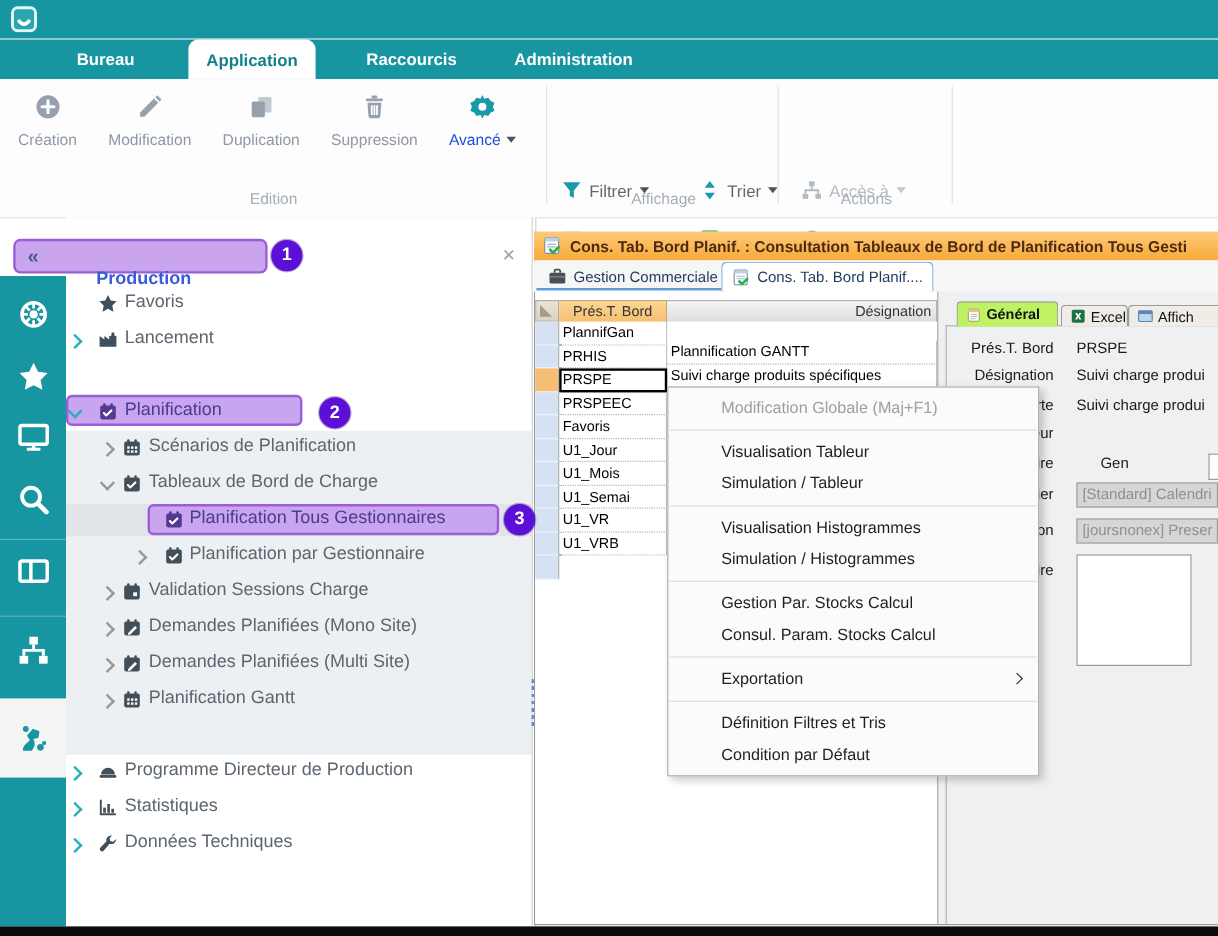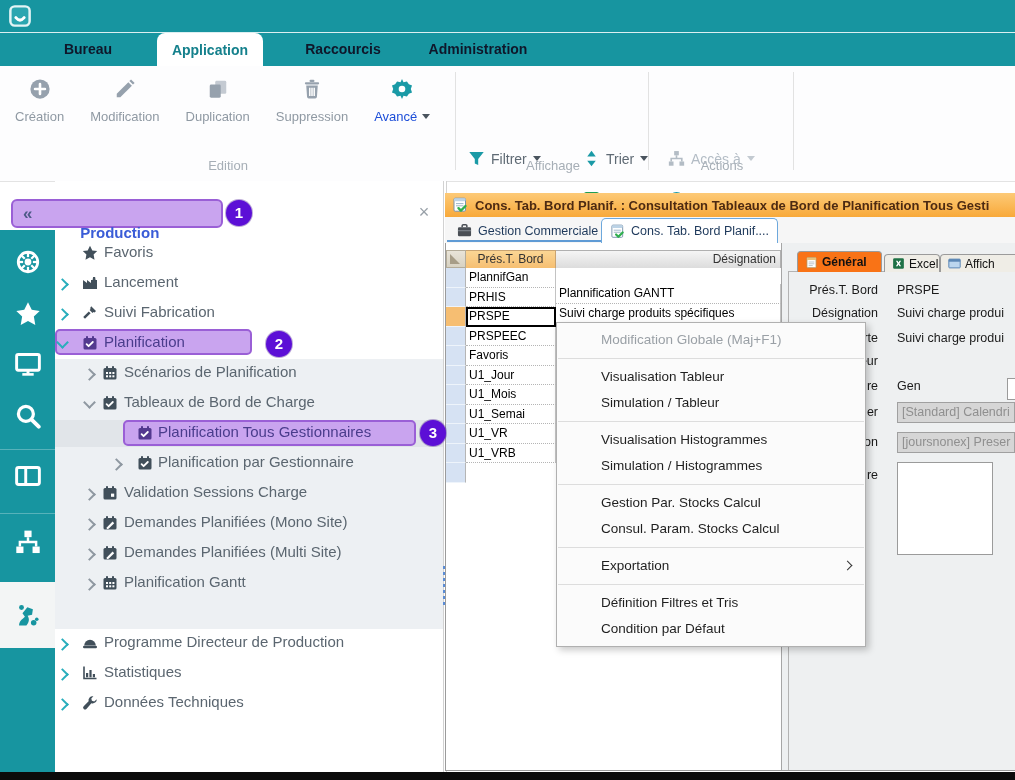--- a/index.html
+++ b/index.html
@@ -3,21 +3,21 @@
 <meta charset="utf-8">
 <style>
   html,body{margin:0;padding:0;background:#fff;}
   #root{position:relative;width:1015px;height:780px;overflow:hidden;background:#fff;
         font-family:"Liberation Sans",sans-serif;-webkit-font-smoothing:antialiased;}
   .abs{position:absolute;}
 
   
   #topband{left:0;top:0;width:1015px;height:66px;background:#1795a0;}
   #hairline{left:0;top:32px;width:1015px;height:1px;background:rgba(255,255,255,.85);}
-  .htab{top:33px;height:33px;line-height:33px;text-align:center;color:#0f172a;
+  .htab{top:33px;height:33px;line-height:33px;text-align:center;color:#ffffff;
         font-size:14px;font-weight:bold;}
   #apptab{left:157px;top:33px;width:106px;height:33px;background:#fff;border-radius:8px 8px 0 0;
         color:#14808c;font-size:14px;font-weight:bold;text-align:center;line-height:34px;}
 
   
   #ribbon{left:0;top:66px;width:1015px;height:115px;background:#fdfdfe;border-bottom:1px solid #e3e3e3;}
   .vsep{top:6px;height:98px;width:0;border-left:1px solid #e2e2e2;}
   .grplbl{top:92px;font-size:13px;color:#a6aeb6;text-align:center;}
   #grpEdition{left:2px;top:8px;width:452px;height:66px;display:flex;align-items:flex-start;}
   .rbtn{display:flex;flex-direction:column;align-items:center;padding:2px 13px 0 13px;cursor:default;}
@@ -98,21 +98,21 @@
          box-shadow:3px 3px 7px rgba(0,0,0,.22);padding:4px 0;}
   .mitem{height:26px;line-height:26px;padding-left:44px;font-size:13.5px;color:#1f1f1f;position:relative;white-space:nowrap;}
   .mitem.dis{color:#9aa0a6;}
   .msep{height:0;border-top:1px solid #ddd;margin:5px 1px;}
   .mitem .sub{position:absolute;right:14px;top:9px;width:6px;height:6px;border-right:1.5px solid #333;border-bottom:1.5px solid #333;transform:rotate(-45deg);}
 
   
   #groupbox{left:788px;top:271px;width:227px;height:499px;border-left:1px solid #b3b3b3;border-top:1px solid #b3b3b3;box-sizing:border-box;}
   .ptab{position:absolute;display:flex;align-items:center;gap:4px;font-size:12px;color:#111;
         border:1px solid #9b9b9b;border-bottom:none;border-radius:4px 4px 0 0;padding:0 7px;box-sizing:border-box;white-space:nowrap;}
-  .ptab.active{background:#f97316;font-weight:bold;height:21px;top:251px;z-index:3;}
+  .ptab.active{background:#bef264;font-weight:bold;height:21px;top:251px;z-index:3;}
   .ptab.idle{background:#efede6;height:18px;top:254px;z-index:1;}
   .flabel{position:absolute;font-size:12.5px;color:#1a1a1a;text-align:right;width:120px;white-space:nowrap;overflow:hidden;}
   .fvalue{position:absolute;left:897px;font-size:12.5px;color:#1a1a1a;white-space:nowrap;}
   .finput{position:absolute;left:897px;width:118px;height:21px;background:#d6d6d6;border:1px solid #a0a0a0;
           box-sizing:border-box;font-size:12.5px;color:#8f8f8f;line-height:19px;padding-left:4px;white-space:nowrap;overflow:hidden;}
   #ftextarea{position:absolute;left:897px;top:462px;width:96px;height:93px;background:#fff;border:1px solid #9b9b9b;box-sizing:border-box;}
   #fsliver{position:absolute;left:1007px;top:378px;width:8px;height:20px;background:#fff;border:1px solid #9b9b9b;border-right:none;}
 
   #blackbar{left:0;top:772px;width:1015px;height:8px;background:#0b0b0b;}
   svg{display:block;}
@@ -367,29 +367,20 @@
         <span class="tlabel" style="left: 49px;">Favoris</span>
       </div>
       <div class="trow" style="top: 87px;">
         <span class="chev r" style="left: 3px;"></span>
         <span class="ticon" style="left: 27px;">
           <svg width="16" height="16" viewBox="0 0 16 16" fill="currentColor" xmlns="http://www.w3.org/2000/svg">
             <path d="M1 14V5l4 3V5l4 3V5h1.6l.5-3h2l.5 3H15v9z"></path>
           </svg>
         </span>
         <span class="tlabel" style="left: 49px;">Lancement</span>
-      </div>
-      <div class="trow" style="top: 117px;">
-        <span class="chev r" style="left: 3px;"></span>
-        <span class="ticon" style="left: 27px;">
-          <svg width="16" height="16" viewBox="0 0 16 16" fill="currentColor" xmlns="http://www.w3.org/2000/svg">
-            <path d="M9.2 1.2 14 6l-1.4 1.4-1.1-.4-1 1L7.6 5l1-1-.4-1.1zM6.8 6.4 8.6 8.2 3 13.8 1.2 12z"></path>
-          </svg>
-        </span>
-        <span class="tlabel" style="left: 49px;">Suivi Fabrication</span>
       </div>
       <div class="treebox" style="left: 0px; top: 148px; width: 197px;"></div>
       <div class="trow hl" style="top: 147px;">
         <span class="chev d" style="left: 3px;"></span>
         <span class="ticon" style="left: 27px;">
           <svg width="16" height="16" viewBox="0 0 16 16" fill="currentColor" xmlns="http://www.w3.org/2000/svg">
             <rect x="1.5" y="3" width="13" height="11.5" rx="1.5"></rect>
             <rect x="4" y="1" width="2" height="3.5" rx="0.8"></rect>
             <rect x="10" y="1" width="2" height="3.5" rx="0.8"></rect>
             <path d="M4.6 9.2l2 2 4.2-4.2" stroke="#fff" stroke-width="1.8" fill="none" stroke-linecap="round" stroke-linejoin="round"></path>
@@ -662,21 +653,21 @@
       </div>
       <div class="flabel abs" style="left: 758px; top: 283px;">Prés.T. Bord</div>
       <div class="fvalue abs" style="top: 283px;">PRSPE</div>
       <div class="flabel abs" style="left: 758px; top: 306px;">Désignation</div>
       <div class="fvalue abs" style="top: 306px;">Suivi charge produi</div>
       <div class="flabel abs" style="left: 758px; top: 331px;">rte</div>
       <div class="fvalue abs" style="top: 331px;">Suivi charge produi</div>
       <div class="flabel abs" style="left: 758px; top: 354px;">eur</div>
       <div class="fvalue abs" style="top: 354px;"></div>
       <div class="flabel abs" style="left: 758px; top: 379px;">aire</div>
-      <div class="fvalue abs" style="top: 379px;">Gen</div>
+      <div class="fvalue abs" style="top: 379px; margin-left: 20px;">Gen</div>
       <div id="fsliver"></div>
       <div class="flabel abs" style="left: 758px; top: 405px;">rier</div>
       <div class="finput abs" style="top: 402px;">[Standard] Calendri</div>
       <div class="flabel abs" style="left: 758px; top: 435px;">ion</div>
       <div class="finput abs" style="top: 432px;">[joursnonex] Preser</div>
       <div class="flabel abs" style="left: 758px; top: 468px;">aire</div>
       <div id="ftextarea"></div>
     </div>
 
   <div class="abs" id="cmenu">

